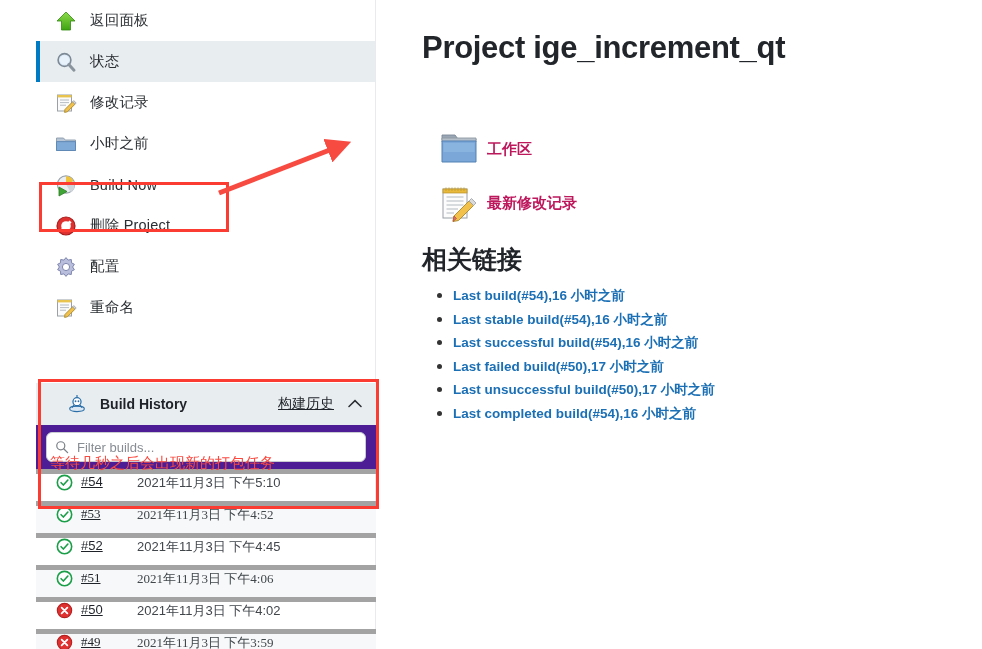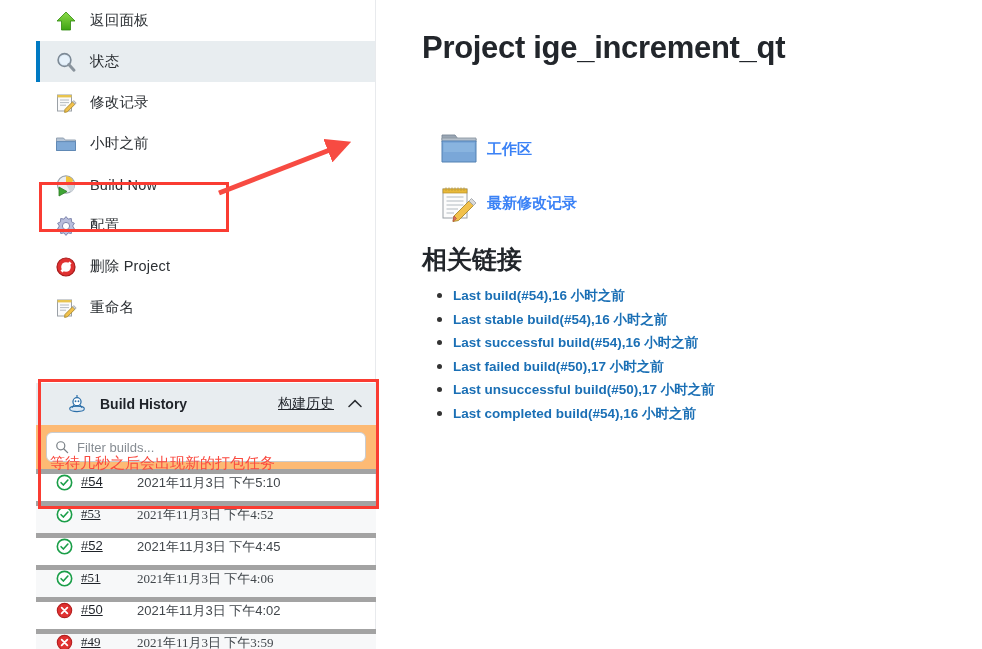--- a/index.html
+++ b/index.html
@@ -111,21 +111,21 @@
     line-height: 1;
     transform: translateY(-1px);
   }
 
   .bh-filter-wrap {
     height: 44px;
     display: flex;
     align-items: center;
     padding: 0 10px;
     box-sizing: border-box;
-    background: #fdba74;
+    background: #4c1d95;
   }
   .bh-filter {
     position: relative;
     flex: 1 1 auto;
     height: 30px;
     border: 1px solid #c9ccd0;
     border-radius: 6px;
     display: flex;
     align-items: center;
     padding-left: 28px;
@@ -208,21 +208,21 @@
     width: 44px; height: 40px;
     flex: 0 0 44px;
     margin-right: 6px;
     display: flex;
     align-items: center;
     justify-content: center;
   }
   .shortcut-label {
     font-size: 15px;
     font-weight: bold;
-    color: #3b82f6;
+    color: #be185d;
   }
   .section-heading {
     margin: 20px 0 6px 0;
     padding-left: 31px;
     font-size: 25px;
     font-weight: bold;
     color: #22262b;
   }
   .link-list {
     margin: 0;
@@ -333,38 +333,38 @@
             <circle cx="12" cy="11.5" r="8.6" fill="#eceff2" stroke="#98a2ac" stroke-width="1.2"></circle>
             <path d="M12 11.5 L12 3.2 A8.3 8.3 0 0 1 19.6 8.2 Z" fill="#f0c33c"></path>
             <path d="M12 11.5 L19.6 8.2 A8.3 8.3 0 0 1 17 19.4 Z" fill="#cfd6dc"></path>
             <path d="M5 14 L13 18.5 L5 23 Z" fill="#3fa535" stroke="#2c7c24" stroke-width="0.8"></path>
           </svg>
         </span>
         <span class="nav-label">Build Now</span>
       </li>
 
       <li class="nav-item">
-        <span class="nav-icon ic-gear">
-          <svg width="24" height="24" viewBox="0 0 24 24">
-            <path d="M12 2.6 L14.1 5.1 L17.3 4.5 L17.5 7.8 L20.4 9.3 L18.6 12 L20.4 14.7 L17.5 16.2 L17.3 19.5 L14.1 18.9 L12 21.4 L9.9 18.9 L6.7 19.5 L6.5 16.2 L3.6 14.7 L5.4 12 L3.6 9.3 L6.5 7.8 L6.7 4.5 L9.9 5.1 Z" fill="#b9bedd" stroke="#7f86ad" stroke-width="1"></path>
-            <circle cx="12" cy="12" r="3.6" fill="#ffffff" stroke="#7f86ad" stroke-width="1"></circle>
-          </svg>
-        </span>
-        <span class="nav-label">配置</span>
-      </li>
-
-      <li class="nav-item">
         <span class="nav-icon ic-delete">
           <svg width="24" height="24" viewBox="0 0 24 24">
             <circle cx="12" cy="12" r="9" fill="#e03131" stroke="#a81a1a" stroke-width="1.2"></circle>
             <circle cx="12" cy="12" r="4.8" fill="#ffffff"></circle>
             <rect x="5.6" y="10.6" width="12.8" height="2.9" transform="rotate(-45 12 12)" fill="#ffffff"></rect>
           </svg>
         </span>
         <span class="nav-label">删除 Project</span>
+      </li>
+
+      <li class="nav-item">
+        <span class="nav-icon ic-gear">
+          <svg width="24" height="24" viewBox="0 0 24 24">
+            <path d="M12 2.6 L14.1 5.1 L17.3 4.5 L17.5 7.8 L20.4 9.3 L18.6 12 L20.4 14.7 L17.5 16.2 L17.3 19.5 L14.1 18.9 L12 21.4 L9.9 18.9 L6.7 19.5 L6.5 16.2 L3.6 14.7 L5.4 12 L3.6 9.3 L6.5 7.8 L6.7 4.5 L9.9 5.1 Z" fill="#b9bedd" stroke="#7f86ad" stroke-width="1"></path>
+            <circle cx="12" cy="12" r="3.6" fill="#ffffff" stroke="#7f86ad" stroke-width="1"></circle>
+          </svg>
+        </span>
+        <span class="nav-label">配置</span>
       </li>
 
       <li class="nav-item">
         <span class="nav-icon ic-edit">
           <svg width="24" height="24" viewBox="0 0 24 24">
             <rect x="3.5" y="4" width="14" height="16" fill="#fbfbfb" stroke="#9aa0a6" stroke-width="1"></rect>
             <rect x="3.5" y="4" width="14" height="2.4" fill="#e8c44e"></rect>
             <line x1="6" y1="9" x2="15" y2="9" stroke="#b6bcc2" stroke-width="1"></line>
             <line x1="6" y1="11.6" x2="15" y2="11.6" stroke="#b6bcc2" stroke-width="1"></line>
             <line x1="6" y1="14.2" x2="12" y2="14.2" stroke="#b6bcc2" stroke-width="1"></line>

